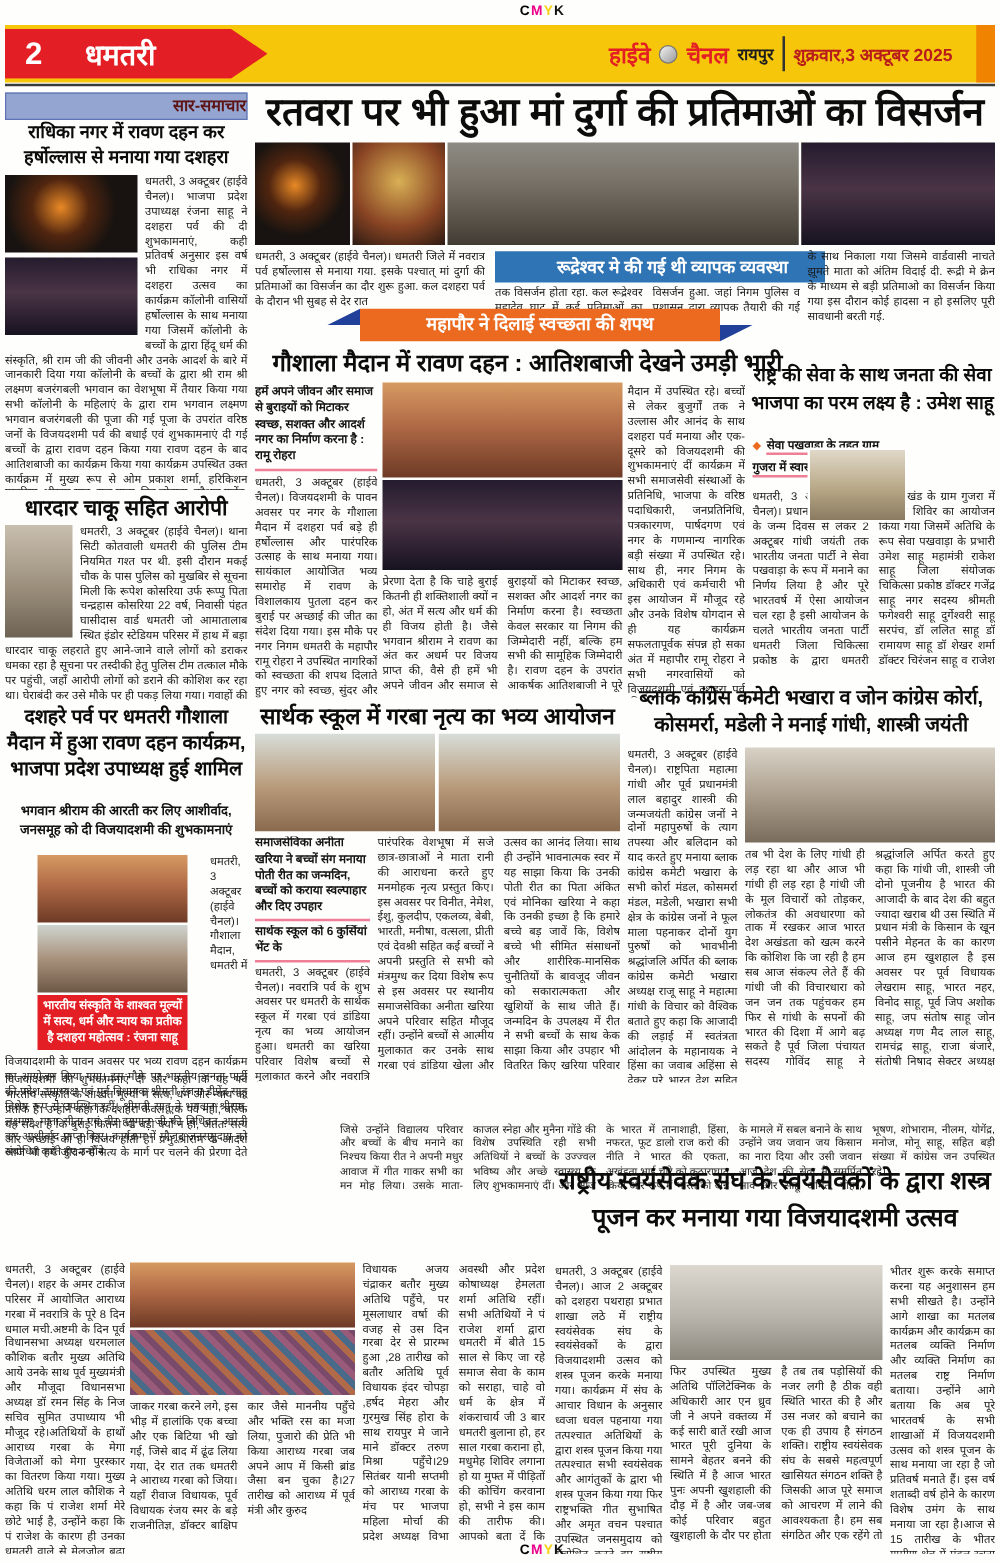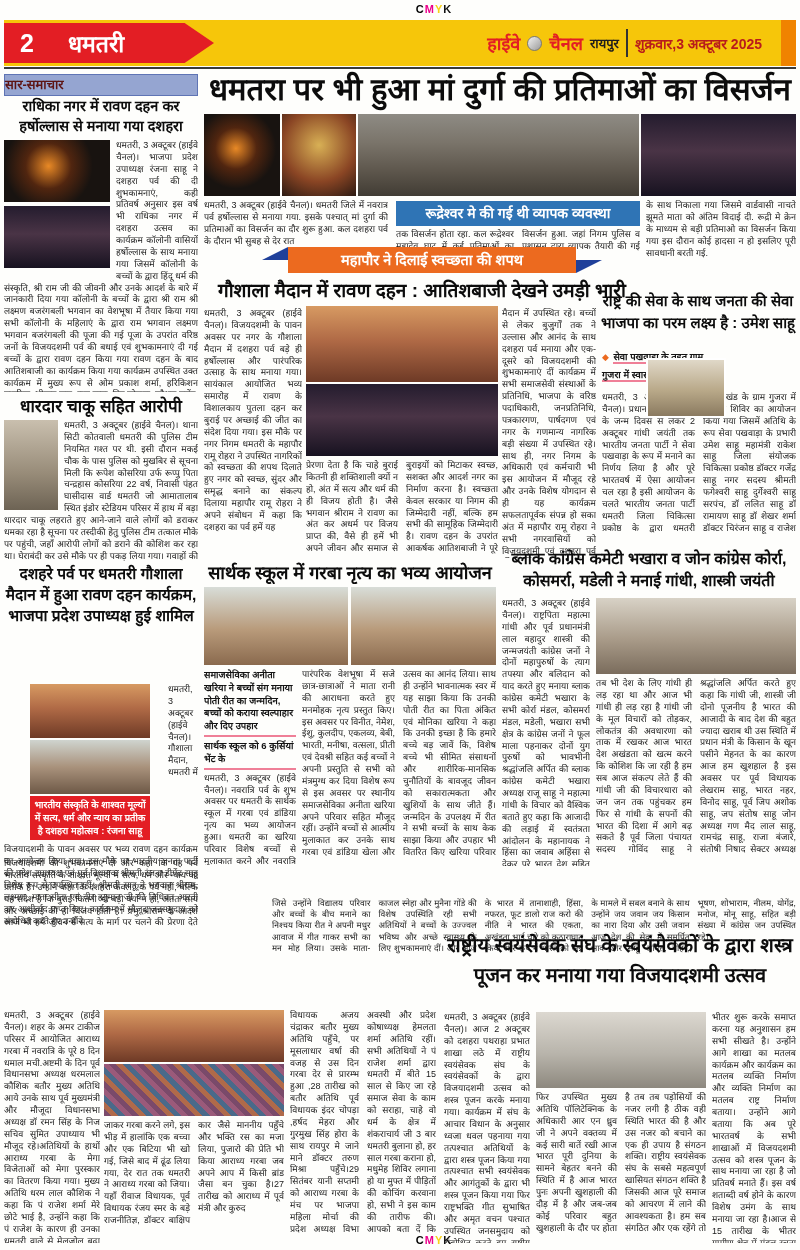--- a/index.html
+++ b/index.html
@@ -25,21 +25,21 @@
   .date{color:#b91c1c;font-weight:bold;font-size:14px;}
   .mh-orange{position:absolute;right:0;top:0;width:15px;height:46px;background:#f08300;}
 
   
   .body{font-size:9px;line-height:1.32;text-align:justify;color:#1b1b1b;overflow:hidden;}
   .body.small{font-size:8.5px;}
   .hl{font-weight:bold;color:#0c0c0c;text-align:center;overflow:hidden;}
   .sub{font-weight:bold;color:#141414;overflow:hidden;}
   .u-pink{border-bottom:2px solid #ef7f97;}
   .sec-head{background:#95a5d1;border:1px solid #5f74b4;color:#5d1414;font-weight:bold;
-            font-size:13px;text-align:left;line-height:20px;}
+            font-size:13px;text-align:right;line-height:20px;}
   .quote-red{background:#e31e24;color:#fff;font-weight:bold;text-align:center;}
   .pull-quote{font-weight:bold;color:#151515;font-size:9.5px;line-height:1.35;text-align:left;}
   .banner-blue{background:#2f74b5;color:#fff;font-weight:bold;text-align:center;
                font-size:14px;line-height:25px;overflow:hidden;}
   .banner-orange{background:#ec6a1f;color:#fff;font-weight:bold;text-align:center;
                  font-size:14.5px;line-height:26px;overflow:hidden;}
   .tri-l,.tri-r{position:absolute;width:0;height:0;border-style:solid;}
   .tri-l{border-width:0 0 13px 26px;border-color:transparent transparent #20409a transparent;}
   .tri-r{border-width:13px 26px 0 0;border-color:#20409a transparent transparent transparent;}
   .cols2{column-count:2;column-gap:8px;}
@@ -96,47 +96,49 @@
     <span>धमतरी, 3 अक्टूबर (हाईवे चैनल)। भाजपा प्रदेश उपाध्यक्ष रंजना साहू ने दशहरा पर्व की दी शुभकामनाएं, कही प्रतिवर्ष अनुसार इस वर्ष भी राधिका नगर में दशहरा उत्सव का कार्यक्रम कॉलोनी वासियों हर्षोल्लास के साथ मनाया गया जिसमें कॉलोनी के बच्चों के द्वारा हिंदू धर्म की संस्कृति, श्री राम जी की जीवनी और उनके आदर्श के बारे में जानकारी दिया गया कॉलोनी के बच्चों के द्वारा श्री राम श्री लक्ष्मण बजरंगबली भगवान का वेशभूषा में तैयार किया गया सभी कॉलोनी के महिलाएं के द्वारा राम भगवान लक्ष्मण भगवान बजरंगबली की पूजा की गई पूजा के उपरांत वरिष्ठ जनों के विजयदशमी पर्व की बधाई एवं शुभकामनाएं दी गई बच्चों के द्वारा रावण दहन किया गया रावण दहन के बाद आतिशबाजी का कार्यक्रम किया गया कार्यक्रम उपस्थित उक्त कार्यक्रम में मुख्य रूप से ओम प्रकाश शर्मा, हरिकिशन पावरिया, भीखम साहू, राजू गुप्ता, बिट्टू लोहाना, कौशल गजेंद्र, अशोक सिन्हा, गौरव लोहाना, सुरेश देवांगन, सोहन साहू, मनोज यादव, एवं बड़ी संख्या में महिलाएं बच्चों उपस्थित थे।</span>
   </div>
 
   <div class="abs hl" style="left:4px;top:394px;width:194px;height:24px;font-size:17px;">धारदार चाकू सहित आरोपी गिरफ्तार</div>
   <div class="abs body" style="left:4px;top:420px;width:194px;height:142px;">
     <span class="ph ph-mug f-left" style="display:block;width:54px;height:90px;"></span>
     <span>धमतरी, 3 अक्टूबर (हाईवे चैनल)। थाना सिटी कोतवाली धमतरी की पुलिस टीम नियमित गश्त पर थी. इसी दौरान मकई चौक के पास पुलिस को मुखबिर से सूचना मिली कि रूपेश कोसरिया उर्फ रूप्पु पिता चन्द्रहास कोसरिया 22 वर्ष, निवासी पंहत घासीदास वार्ड धमतरी जो आमातालाब स्थित इंडोर स्टेडियम परिसर में हाथ में बड़ा धारदार चाकू लहराते हुए आने-जाने वाले लोगों को डराकर धमका रहा है सूचना पर तस्दीकी हेतु पुलिस टीम तत्काल मौके पर पहुंची, जहाँ आरोपी लोगों को डराने की कोशिश कर रहा था। घेराबंदी कर उसे मौके पर ही पकड़ लिया गया। गवाहों की मौजूदगी में उसके कब्जे से एक धारदार चाकू बरामद कर विधिवत जब्त किया गया आरोपी के विरुद्ध थाना सिटी कोतवाली धमतरी में अपराध क्रमांक 241/2025, धारा 25, 27 आर्म्स एक्ट के तहत मामला दर्ज कर आरोपी को विधिवत गिरफ्तार कर न्यायिक रिमांड पर पेश कर जेल भेजा गया है।</span>
   </div>
 
   <div class="abs hl" style="left:4px;top:564px;width:194px;height:76px;font-size:15.5px;line-height:1.35;">दशहरे पर्व पर धमतरी गौशाला मैदान में हुआ रावण दहन कार्यक्रम, भाजपा प्रदेश उपाध्यक्ष हुई शामिल</div>
+  <div class="abs sub" style="left:4px;top:642px;width:194px;height:38px;font-size:10.5px;text-align:center;line-height:1.4;">भगवान श्रीराम की आरती कर लिए आशीर्वाद, जनसमूह को दी विजयादशमी की शुभकामनाएं</div>
   <div class="abs body" style="left:4px;top:684px;width:194px;height:244px;">
     <span class="f-left" style="display:block;width:132px;padding-left:26px;">
       <span class="ph ph-stage" style="display:block;width:120px;height:54px;margin-bottom:2px;"></span>
       <span class="ph ph-hall" style="display:block;width:120px;height:54px;margin-bottom:2px;"></span>
       <span class="quote-red" style="display:block;width:112px;padding:3px 4px;font-size:9.5px;line-height:1.35;">भारतीय संस्कृति के शाश्वत मूल्यों में सत्य, धर्म और न्याय का प्रतीक है दशहरा महोत्सव : रंजना साहू</span>
     </span>
     <span>धमतरी, 3 अक्टूबर (हाईवे चैनल)। गौशाला मैदान, धमतरी में विजयादशमी के पावन अवसर पर भव्य रावण दहन कार्यक्रम का आयोजन किया गया। इस मौके पर भारतीय जनता पार्टी की प्रदेश उपाध्यक्ष एवं पूर्व विधायक श्रीमती रंजना डीपेंद्र साहू विशेष रूप से उपस्थित रहीं। श्रीमती साहू ने भगवान श्रीराम, लक्ष्मण, माता सीता एवं वीर हनुमान जी की विधिवत आरती कर आशीर्वाद प्राप्त किए। कार्यक्रम में मौजूद जनसमुदाय को संबोधित करते हुए उन्होंने</span>
   </div>
   <div class="abs body" style="left:4px;top:858px;width:194px;height:70px;">विजयादशमी की शुभकामनाएं दीं और कहा कि यह पर्व भारतीय संस्कृति के शाश्वत मूल्यों में सत्य, धर्म और न्याय का प्रतीक है। उन्होंने कहा कि दशहरा केवल एक पर्व नहीं, बल्कि यह संदेश है कि बुराई कितनी भी बड़ी क्यों न हो, अंततः सत्य और अच्छाई की ही विजय होती है। प्रभु श्रीराम के आदर्श आज भी हमें जीवन में सत्य के मार्ग पर चलने की प्रेरणा देते हैं। गौशाला मैदान में बड़ी संख्या में नागरिक, मातृशक्ति, बच्चे एवं वरिष्ठजन उपस्थित थे। भव्य आतिशबाजी और रावण दहन ने उपस्थित जनसमूह को मंत्रमुग्ध कर दिया।</div>
 
-  <div class="abs hl" style="left:204px;top:70px;width:592px;height:44px;font-size:31px;line-height:1.3;">धमतरा पर भी हुआ मां दुर्गा की प्रतिमाओं का विसर्जन</div>
+  <div class="abs hl" style="left:204px;top:70px;width:592px;height:44px;font-size:31px;line-height:1.3;">रतवरा पर भी हुआ मां दुर्गा की प्रतिमाओं का विसर्जन</div>
   <div class="abs ph ph-night" style="left:204px;top:114px;width:76px;height:82px;"></div>
   <div class="abs ph ph-idol" style="left:282px;top:114px;width:74px;height:82px;"></div>
   <div class="abs ph ph-ghat" style="left:358px;top:114px;width:281px;height:82px;"></div>
   <div class="abs ph ph-nightcrowd" style="left:641px;top:114px;width:155px;height:82px;"></div>
 
   <div class="abs body" style="left:204px;top:200px;width:184px;height:66px;">धमतरी, 3 अक्टूबर (हाईवे चैनल)। धमतरी जिले में नवरात्र पर्व हर्षोल्लास से मनाया गया. इसके पश्चात् मां दुर्गा की प्रतिमाओं का विसर्जन का दौर शुरू हुआ. कल दशहरा पर्व के दौरान भी सुबह से देर रात</div>
-  <div class="abs banner-blue" style="left:396px;top:201px;width:244px;height:25px;">रूद्रेश्वर मे की गई थी व्यापक व्यवस्था</div>
+  <div class="abs banner-blue" style="left:396px;top:201px;width:244px;height:25px;padding-left:20px;">रूद्रेश्वर मे की गई थी व्यापक व्यवस्था</div>
   <div class="abs body cols2" style="left:396px;top:229px;width:244px;height:34px;">तक विसर्जन होता रहा. कल रूद्रेश्वर महादेव घाट में कई प्रतिमाओं का विसर्जन हुआ. जहां निगम पुलिस व प्रशासन द्वारा व्यापक तैयारी की गई थी. विभिन्न दुर्गा उत्सव समितियों द्वारा कल माता विसर्जन जुलुस भजना</div>
   <div class="abs body" style="left:646px;top:200px;width:150px;height:66px;">के साथ निकाला गया जिसमे वार्डवासी नाचते झूमते माता को अंतिम विदाई दी. रूद्री मे क्रेन के माध्यम से बड़ी प्रतिमाओ का विसर्जन किया गया इस दौरान कोई हादसा न हो इसलिए पूरी सावधानी बरती गई.</div>
 
   <div class="abs banner-orange" style="left:288px;top:247px;width:288px;height:26px;">महापौर ने दिलाई स्वच्छता की शपथ</div>
   <div class="abs tri-l" style="left:262px;top:247px;"></div>
   <div class="abs tri-r" style="left:576px;top:260px;"></div>
 
   <div class="abs hl" style="left:204px;top:277px;width:436px;height:27px;font-size:19px;">गौशाला मैदान में रावण दहन : आतिशबाजी देखने उमड़ी भारी भीड़</div>
   <div class="abs" style="left:204px;top:308px;width:98px;height:250px;overflow:hidden;">
+    <div class="pull-quote u-pink" style="padding-bottom:3px;margin-bottom:4px;">हमें अपने जीवन और समाज से बुराइयों को मिटाकर स्वच्छ, सशक्त और आदर्श नगर का निर्माण करना है : रामू रोहरा</div>
     <div class="body">धमतरी, 3 अक्टूबर (हाईवे चैनल)। विजयदशमी के पावन अवसर पर नगर के गौशाला मैदान में दशहरा पर्व बड़े ही हर्षोल्लास और पारंपरिक उत्साह के साथ मनाया गया। सायंकाल आयोजित भव्य समारोह में रावण के विशालकाय पुतला दहन कर बुराई पर अच्छाई की जीत का संदेश दिया गया। इस मौके पर नगर निगम धमतरी के महापौर रामू रोहरा ने उपस्थित नागरिकों को स्वच्छता की शपथ दिलाते हुए नगर को स्वच्छ, सुंदर और समृद्ध बनाने का संकल्प दिलाया महापौर रामू रोहरा ने अपने संबोधन में कहा कि दशहरा का पर्व हमें यह</div>
   </div>
   <div class="abs ph ph-stage" style="left:306px;top:306px;width:192px;height:76px;"></div>
   <div class="abs ph ph-nightcrowd" style="left:306px;top:384px;width:192px;height:72px;"></div>
   <div class="abs body cols2" style="left:306px;top:460px;width:192px;height:98px;">प्रेरणा देता है कि चाहे बुराई कितनी ही शक्तिशाली क्यों न हो, अंत में सत्य और धर्म की ही विजय होती है। जैसे भगवान श्रीराम ने रावण का अंत कर अधर्म पर विजय प्राप्त की, वैसे ही हमें भी अपने जीवन और समाज से बुराइयों को मिटाकर स्वच्छ, सशक्त और आदर्श नगर का निर्माण करना है। स्वच्छता केवल सरकार या निगम की जिम्मेदारी नहीं, बल्कि हम सभी की सामूहिक जिम्मेदारी है। रावण दहन के उपरांत आकर्षक आतिशबाजी ने पूरे आसमान को रंगीन रोशनी से नहला दिया, जिसे देखने के लिए हजारों की संख्या में नगरवासी</div>
   <div class="abs body" style="left:502px;top:308px;width:94px;height:250px;">मैदान में उपस्थित रहे। बच्चों से लेकर बुजुर्गों तक ने उल्लास और आनंद के साथ दशहरा पर्व मनाया और एक-दूसरे को विजयदशमी की शुभकामनाएं दीं कार्यक्रम में सभी समाजसेवी संस्थाओं के प्रतिनिधि, भाजपा के वरिष्ठ पदाधिकारी, जनप्रतिनिधि, पत्रकारगण, पार्षदगण एवं नगर के गणमान्य नागरिक बड़ी संख्या में उपस्थित रहे। साथ ही, नगर निगम के अधिकारी एवं कर्मचारी भी इस आयोजन में मौजूद रहे और उनके विशेष योगदान से ही यह कार्यक्रम सफलतापूर्वक संपन्न हो सका अंत में महापौर रामू रोहरा ने सभी नगरवासियों को विजयदशमी एवं दशहरा पर्व की हार्दिक शुभकामनाएं दीं और आशा व्यक्त की कि यह पर्व नगर में नई ऊर्जा, एकता और सकारात्मक बदलाव का संदेश लेकर आएगा।</div>
 
   <div class="abs hl" style="left:600px;top:290px;width:196px;height:50px;font-size:15px;line-height:1.45;">राष्ट्र की सेवा के साथ जनता की सेवा भाजपा का परम लक्ष्य है : उमेश साहू</div>
   <div class="abs" style="left:602px;top:346px;width:120px;height:42px;">
     <span class="diamond">◆</span>

